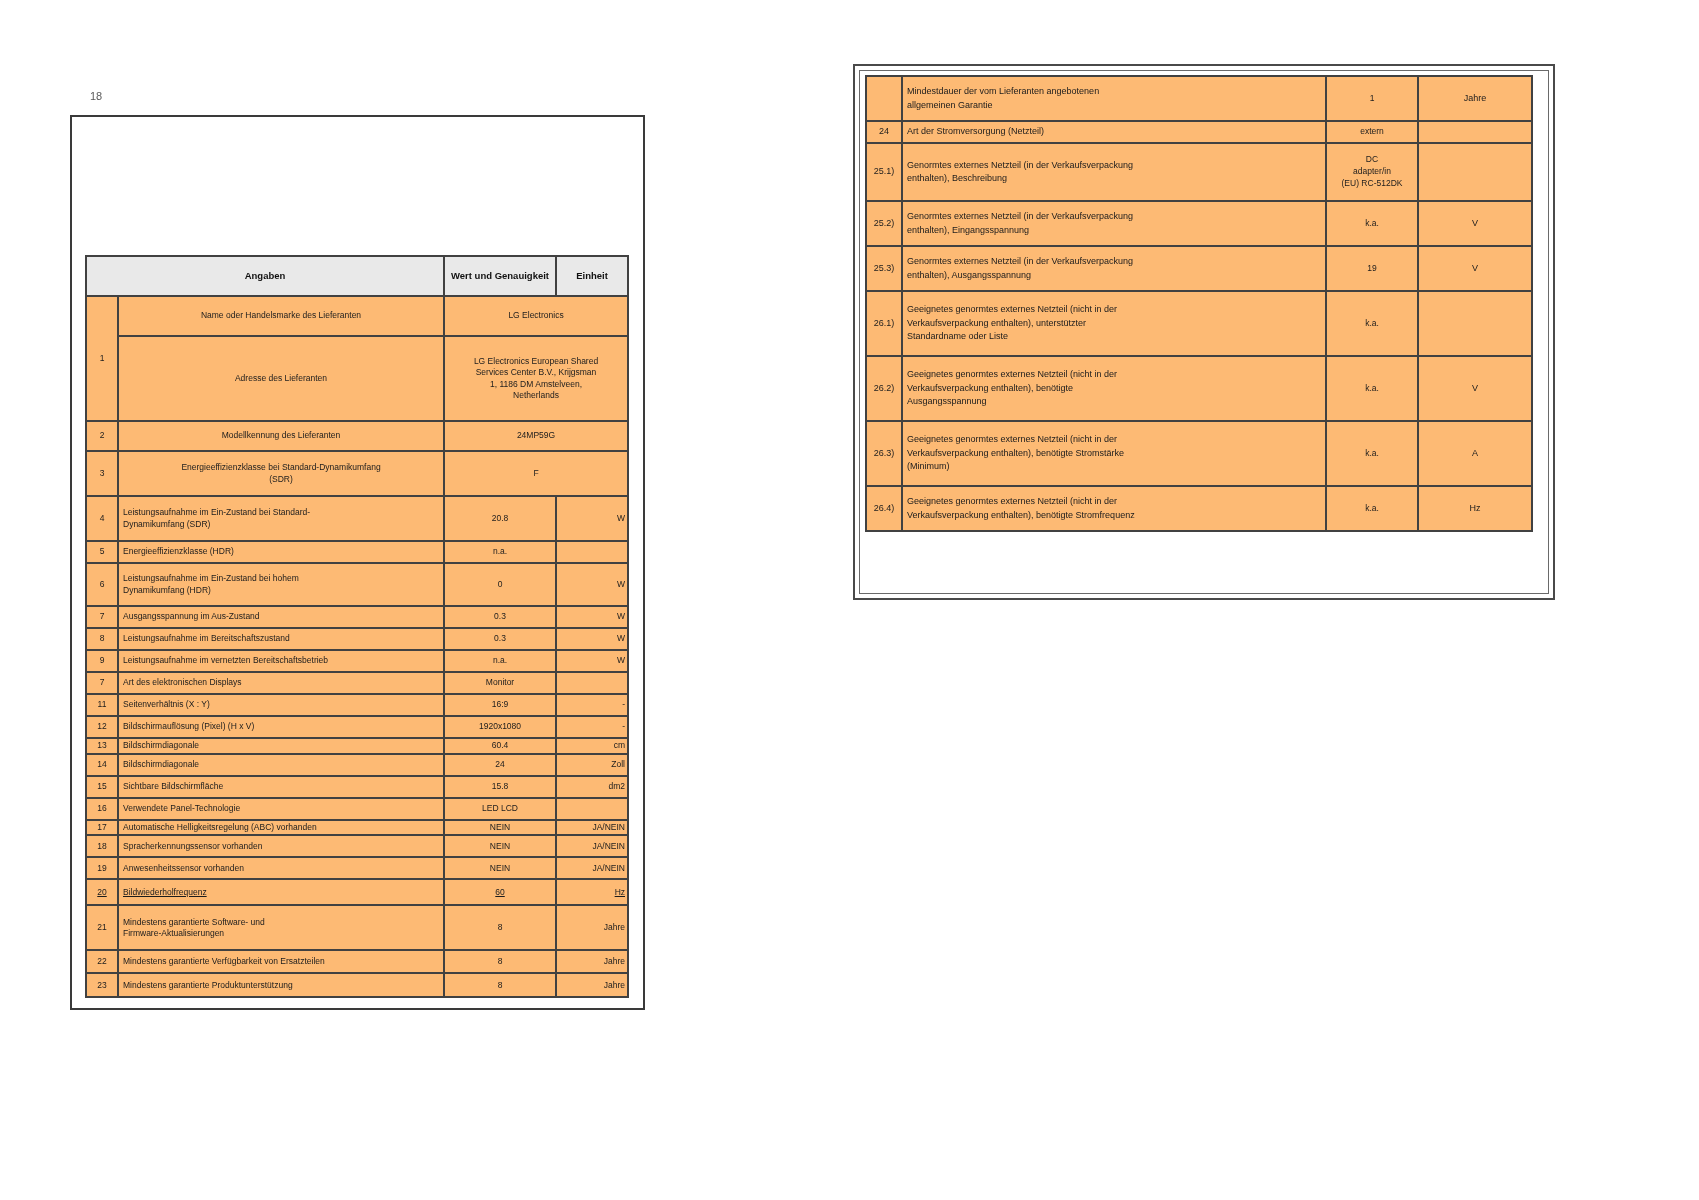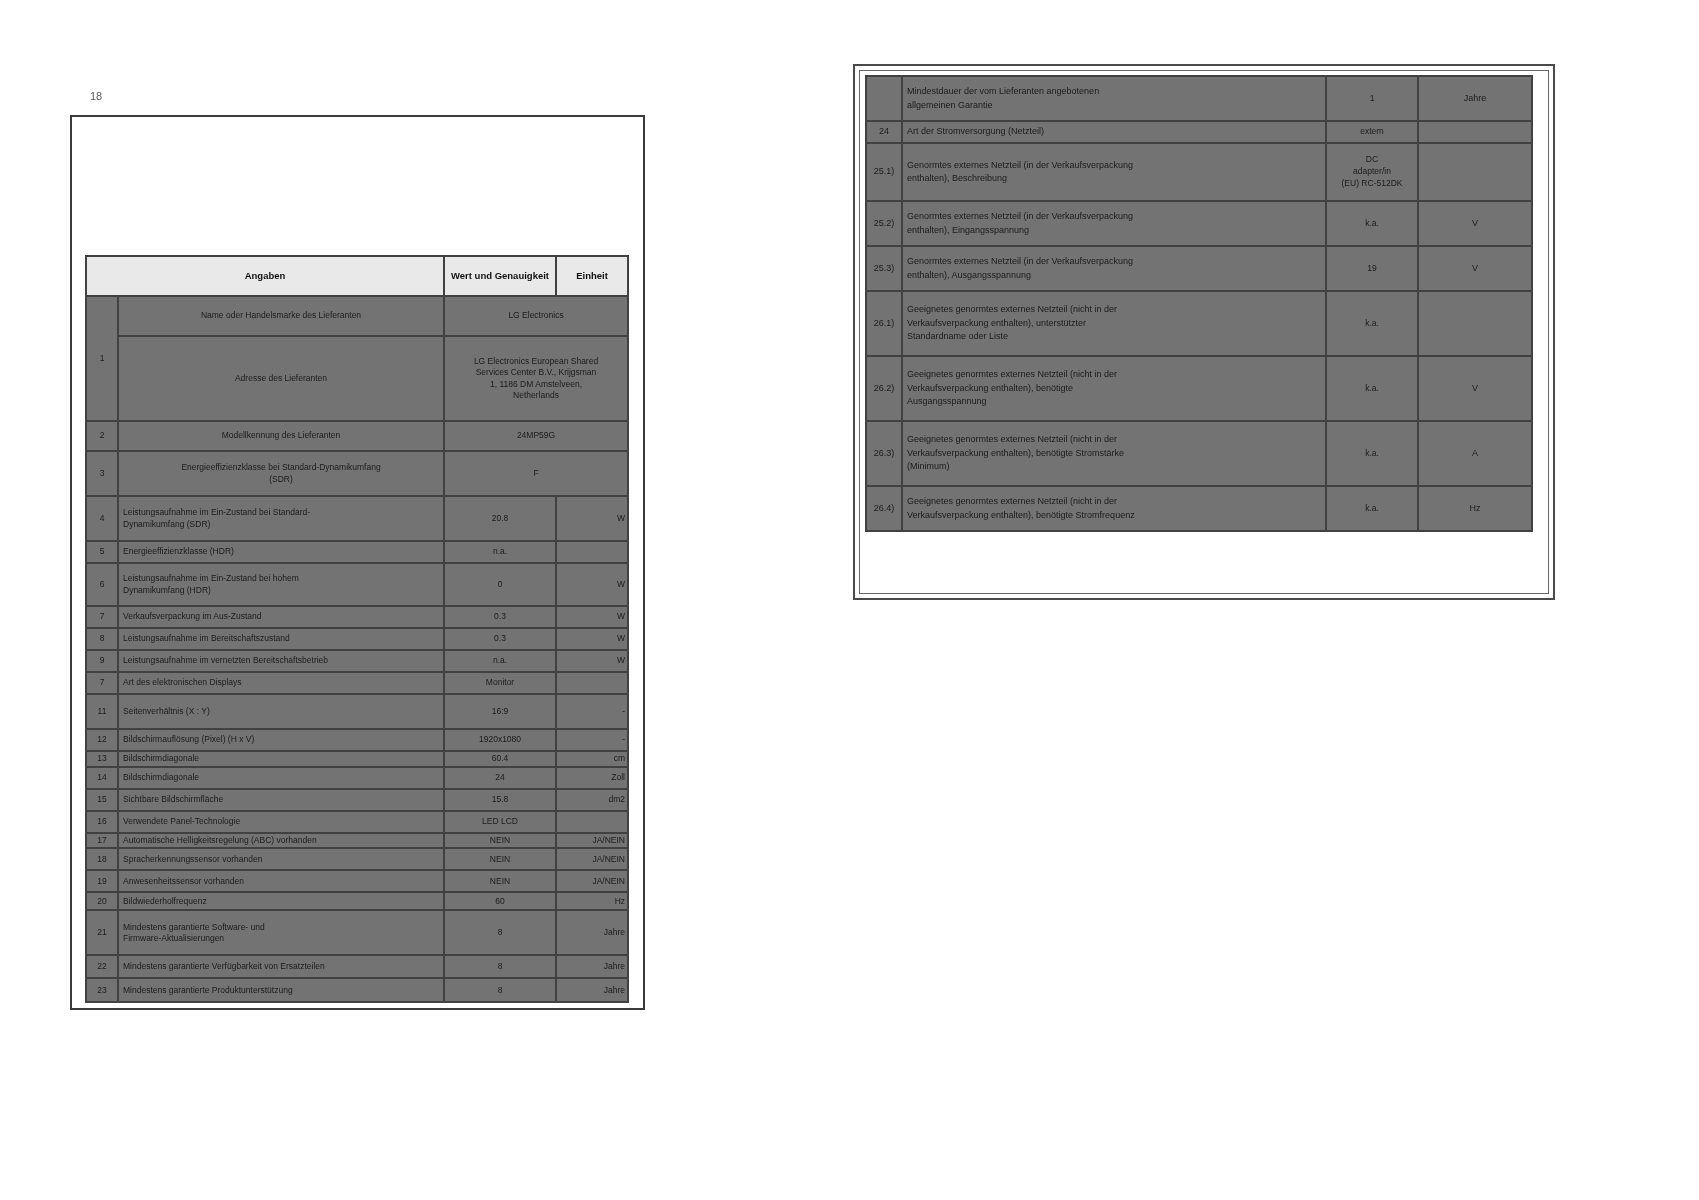--- a/index.html
+++ b/index.html
@@ -18,21 +18,21 @@
   .left-box{
     position:absolute;left:70px;top:115px;
     width:571px;height:891px;
     border:2px solid #3a3a3a;background:#fff;
   }
   .doc-title{
     margin-top:26px;text-align:center;
     font-weight:bold;font-size:27px;line-height:1.3;
     white-space:pre-line;letter-spacing:0.2px;color:#111;
   }
-  table{border-collapse:collapse;table-layout:fixed;background:#737373;}
+  table{border-collapse:collapse;table-layout:fixed;background:#fdba74;}
   #tableL{position:absolute;left:13px;top:138px;width:542px;}
   #tableR{position:absolute;left:10px;top:9px;width:666px;}
   td,th{
     border:2px solid #414141;
     padding:1px 4px;vertical-align:middle;
     overflow:hidden;
   }
   #tableL td{font-size:8.5px;line-height:1.35;}
   #tableR td{font-size:9px;line-height:1.5;}
   th{
@@ -117,21 +117,21 @@
         </tr>
         <tr style="height: 43px;">
           <td class="num">6</td>
           <td class="lbl">Leistungsaufnahme im Ein-Zustand bei hohem
 Dynamikumfang (HDR)</td>
           <td class="val">0</td>
           <td class="unit-r">W</td>
         </tr>
         <tr style="height: 22px;">
           <td class="num">7</td>
-          <td class="lbl">Verkaufsverpackung im Aus-Zustand</td>
+          <td class="lbl">Ausgangsspannung im Aus-Zustand</td>
           <td class="val">0.3</td>
           <td class="unit-r">W</td>
         </tr>
         <tr style="height: 22px;">
           <td class="num">8</td>
           <td class="lbl">Leistungsaufnahme im Bereitschaftszustand</td>
           <td class="val">0.3</td>
           <td class="unit-r">W</td>
         </tr>
         <tr style="height: 22px;">
@@ -139,21 +139,21 @@
           <td class="lbl">Leistungsaufnahme im vernetzten Bereitschaftsbetrieb</td>
           <td class="val">n.a.</td>
           <td class="unit-r">W</td>
         </tr>
         <tr style="height: 22px;">
           <td class="num">7</td>
           <td class="lbl">Art des elektronischen Displays</td>
           <td class="val">Monitor</td>
           <td class="unit-r"></td>
         </tr>
-        <tr style="height: 35px;">
+        <tr style="height: 22px;">
           <td class="num">11</td>
           <td class="lbl">Seitenverhältnis (X : Y)</td>
           <td class="val">16:9</td>
           <td class="unit-r">-</td>
         </tr>
         <tr style="height: 22px;">
           <td class="num">12</td>
           <td class="lbl">Bildschirmauflösung (Pixel) (H x V)</td>
           <td class="val">1920x1080</td>
           <td class="unit-r">-</td>
@@ -193,21 +193,21 @@
           <td class="lbl">Spracherkennungssensor vorhanden</td>
           <td class="val">NEIN</td>
           <td class="unit-r">JA/NEIN</td>
         </tr>
         <tr style="height: 22px;">
           <td class="num">19</td>
           <td class="lbl">Anwesenheitssensor vorhanden</td>
           <td class="val">NEIN</td>
           <td class="unit-r">JA/NEIN</td>
         </tr>
-        <tr style="height: 18px;">
+        <tr style="height: 26px; text-decoration: underline;">
           <td class="num">20</td>
           <td class="lbl">Bildwiederholfrequenz</td>
           <td class="val">60</td>
           <td class="unit-r">Hz</td>
         </tr>
         <tr style="height: 45px;">
           <td class="num">21</td>
           <td class="lbl">Mindestens garantierte Software- und
 Firmware-Aktualisierungen</td>
           <td class="val">8</td>

